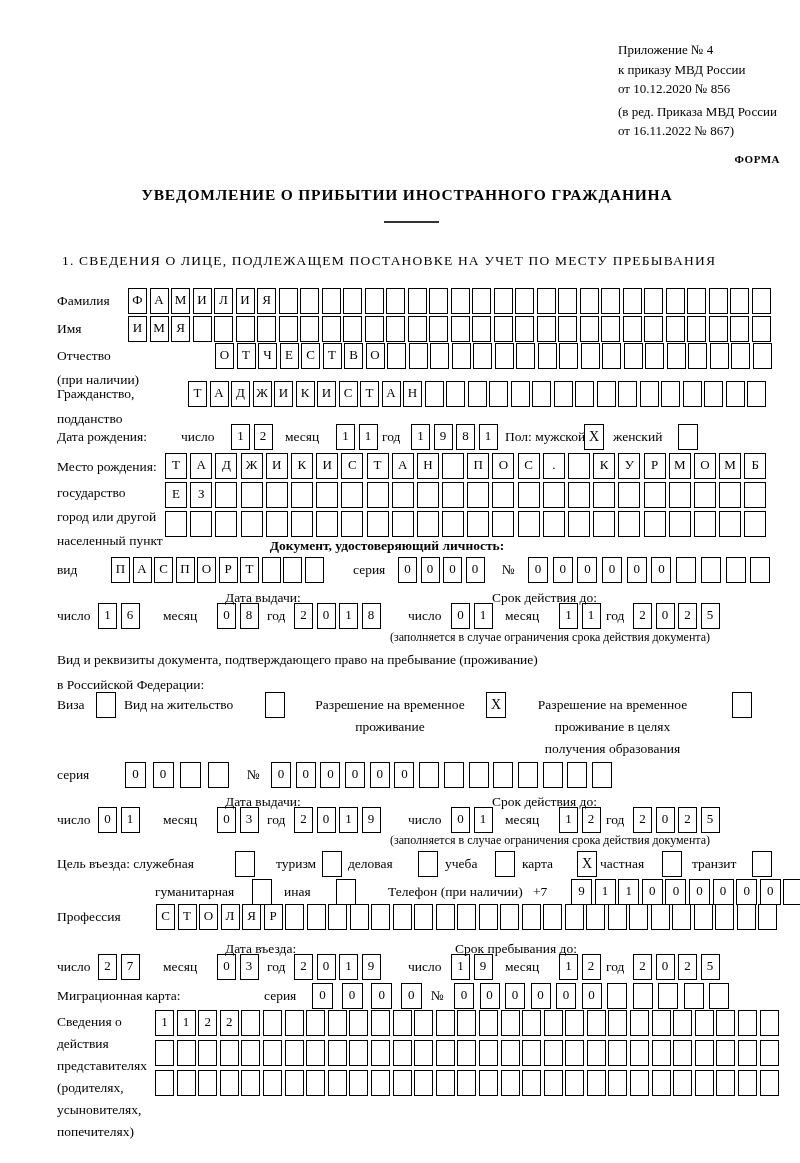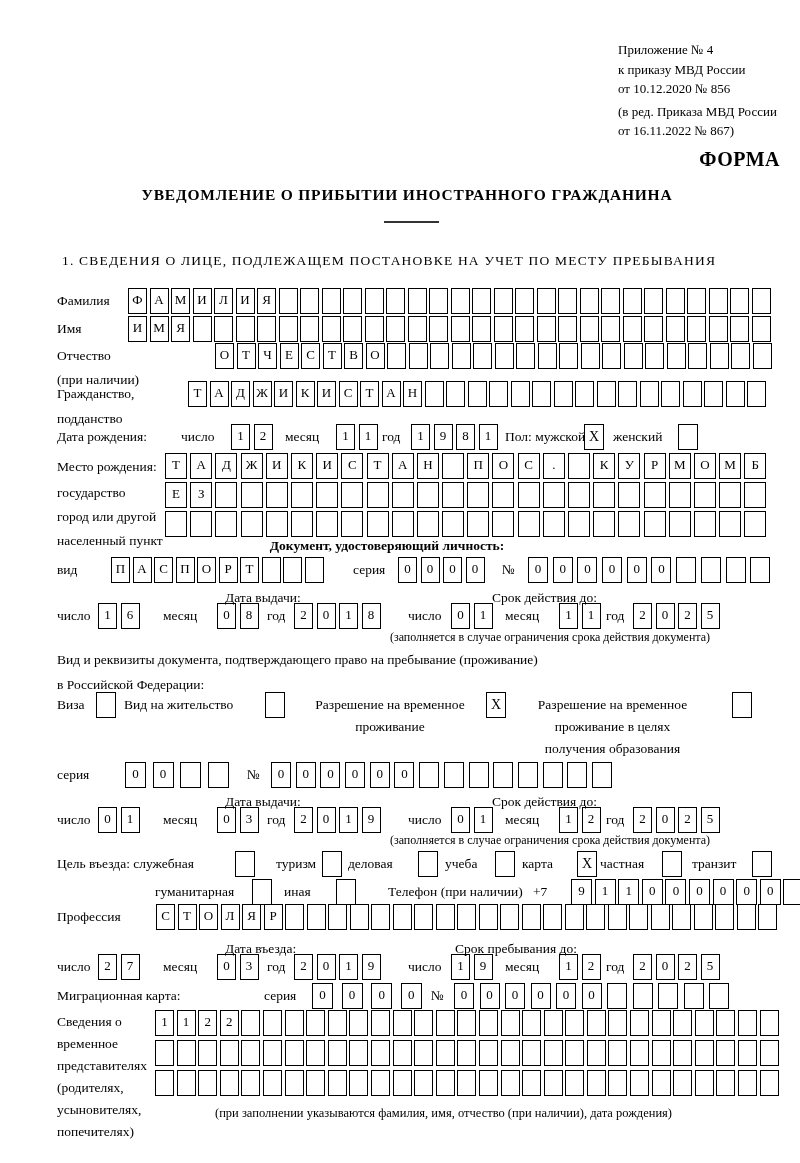--- a/index.html
+++ b/index.html
@@ -47,21 +47,21 @@
 
 <div class="page">
 
   <div class="r hdr" style="top:40px; left:618px;">
     <div>Приложение № 4</div>
     <div>к приказу МВД России</div>
     <div>от 10.12.2020 № 856</div>
     <div style="margin-top:3px;">(в ред. Приказа МВД России</div>
     <div>от 16.11.2022 № 867)</div>
   </div>
-  <div class="r b right" style="top:146px; left:620px; width:160px; font-size:20px; letter-spacing:0.5px;">ФОРМА</div>
+  <div class="r b right" style="top:146px; left:620px; width:160px; font-size:11px; letter-spacing:0.5px;">ФОРМА</div>
 
   <div class="r title1 center" style="top:182px; left:57px; width:700px;">УВЕДОМЛЕНИЕ О ПРИБЫТИИ ИНОСТРАННОГО ГРАЖДАНИНА</div>
   <div class="r center" style="top:206px; left:57px; width:700px;">
     <span class="uline"></span>
   </div>
 
   <div class="r sect" style="top:248px; left:62px;">1. СВЕДЕНИЯ О ЛИЦЕ, ПОДЛЕЖАЩЕМ ПОСТАНОВКЕ НА УЧЕТ ПО МЕСТУ ПРЕБЫВАНИЯ</div>
 
   <div class="r" style="top:288px; left:57px;">Фамилия</div>
   <div class="r cellrow" style="top:288px; left:128px;"><span class="cell">Ф</span><span class="cell">А</span><span class="cell">М</span><span class="cell">И</span><span class="cell">Л</span><span class="cell">И</span><span class="cell">Я</span><span class="cell"></span><span class="cell"></span><span class="cell"></span><span class="cell"></span><span class="cell"></span><span class="cell"></span><span class="cell"></span><span class="cell"></span><span class="cell"></span><span class="cell"></span><span class="cell"></span><span class="cell"></span><span class="cell"></span><span class="cell"></span><span class="cell"></span><span class="cell"></span><span class="cell"></span><span class="cell"></span><span class="cell"></span><span class="cell"></span><span class="cell"></span><span class="cell"></span><span class="cell"></span></div>
@@ -205,23 +205,22 @@
   <div class="r" style="top:954px; left:606px;">год</div>
   <div class="r cellrow" style="top:954px; left:633px;"><span class="cell dt">2</span><span class="cell dt">0</span><span class="cell dt">2</span><span class="cell dt">5</span></div>
 
   <div class="r" style="top:983px; left:57px;">Миграционная карта:</div>
   <div class="r" style="top:983px; left:264px;">серия</div>
   <div class="r cellrow" style="top:983px; left:312px;"><span class="cell mp">0</span><span class="cell mp">0</span><span class="cell mp">0</span><span class="cell mp">0</span></div>
   <div class="r" style="top:983px; left:431px;">№</div>
   <div class="r cellrow" style="top:983px; left:454px;"><span class="cell sp">0</span><span class="cell sp">0</span><span class="cell sp">0</span><span class="cell sp">0</span><span class="cell sp">0</span><span class="cell sp">0</span><span class="cell sp"></span><span class="cell sp"></span><span class="cell sp"></span><span class="cell sp"></span><span class="cell sp"></span></div>
 
   <div class="r txt" style="top:1013px; left:57px;">Сведения о</div>
-  <div class="r txt" style="top:1035px; left:57px;">временное</div>
+  <div class="r txt" style="top:1035px; left:57px;">действия</div>
   <div class="r txt" style="top:1057px; left:57px;">представителях</div>
   <div class="r txt" style="top:1079px; left:57px;">(родителях,</div>
   <div class="r txt" style="top:1101px; left:57px;">усыновителях,</div>
   <div class="r txt" style="top:1123px; left:57px;">попечителях)</div>
   <div class="r cellrow" style="top:1010px; left:155px;"><span class="cell rp">1</span><span class="cell rp">1</span><span class="cell rp">2</span><span class="cell rp">2</span><span class="cell rp"></span><span class="cell rp"></span><span class="cell rp"></span><span class="cell rp"></span><span class="cell rp"></span><span class="cell rp"></span><span class="cell rp"></span><span class="cell rp"></span><span class="cell rp"></span><span class="cell rp"></span><span class="cell rp"></span><span class="cell rp"></span><span class="cell rp"></span><span class="cell rp"></span><span class="cell rp"></span><span class="cell rp"></span><span class="cell rp"></span><span class="cell rp"></span><span class="cell rp"></span><span class="cell rp"></span><span class="cell rp"></span><span class="cell rp"></span><span class="cell rp"></span><span class="cell rp"></span><span class="cell rp"></span></div>
   <div class="r cellrow" style="top:1040px; left:155px;"><span class="cell rp"></span><span class="cell rp"></span><span class="cell rp"></span><span class="cell rp"></span><span class="cell rp"></span><span class="cell rp"></span><span class="cell rp"></span><span class="cell rp"></span><span class="cell rp"></span><span class="cell rp"></span><span class="cell rp"></span><span class="cell rp"></span><span class="cell rp"></span><span class="cell rp"></span><span class="cell rp"></span><span class="cell rp"></span><span class="cell rp"></span><span class="cell rp"></span><span class="cell rp"></span><span class="cell rp"></span><span class="cell rp"></span><span class="cell rp"></span><span class="cell rp"></span><span class="cell rp"></span><span class="cell rp"></span><span class="cell rp"></span><span class="cell rp"></span><span class="cell rp"></span><span class="cell rp"></span></div>
   <div class="r cellrow" style="top:1070px; left:155px;"><span class="cell rp"></span><span class="cell rp"></span><span class="cell rp"></span><span class="cell rp"></span><span class="cell rp"></span><span class="cell rp"></span><span class="cell rp"></span><span class="cell rp"></span><span class="cell rp"></span><span class="cell rp"></span><span class="cell rp"></span><span class="cell rp"></span><span class="cell rp"></span><span class="cell rp"></span><span class="cell rp"></span><span class="cell rp"></span><span class="cell rp"></span><span class="cell rp"></span><span class="cell rp"></span><span class="cell rp"></span><span class="cell rp"></span><span class="cell rp"></span><span class="cell rp"></span><span class="cell rp"></span><span class="cell rp"></span><span class="cell rp"></span><span class="cell rp"></span><span class="cell rp"></span><span class="cell rp"></span></div>
-  <div class="r small" style="top:1106px; left:215px; font-size:12.5px;">(при заполнении указываются фамилия, имя, отчество (при наличии), дата рождения)</div>
 
 </div>
 
 </body></html>

